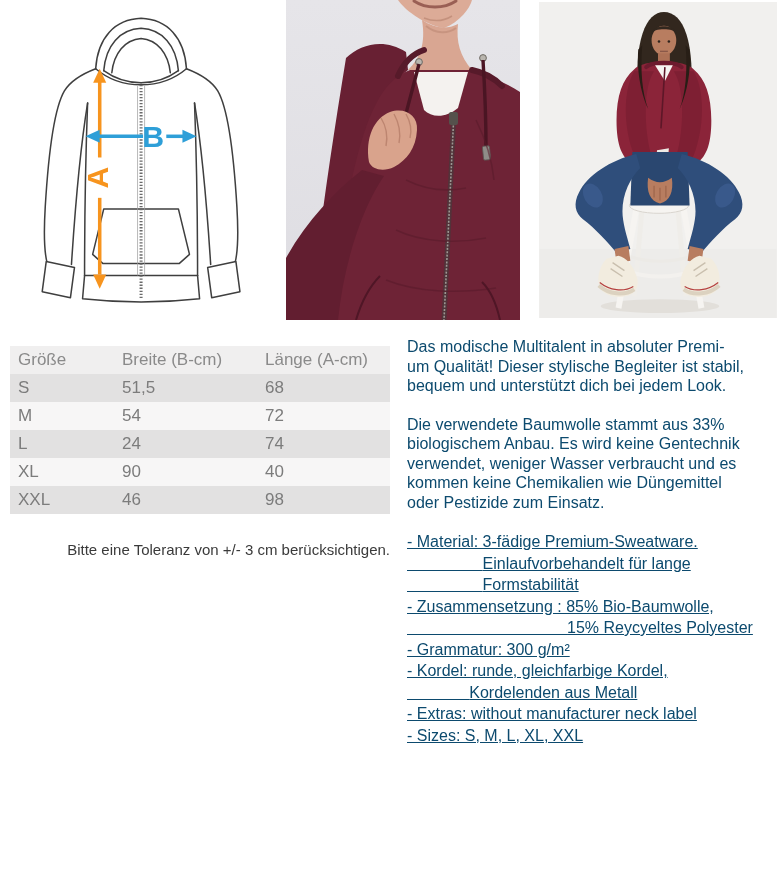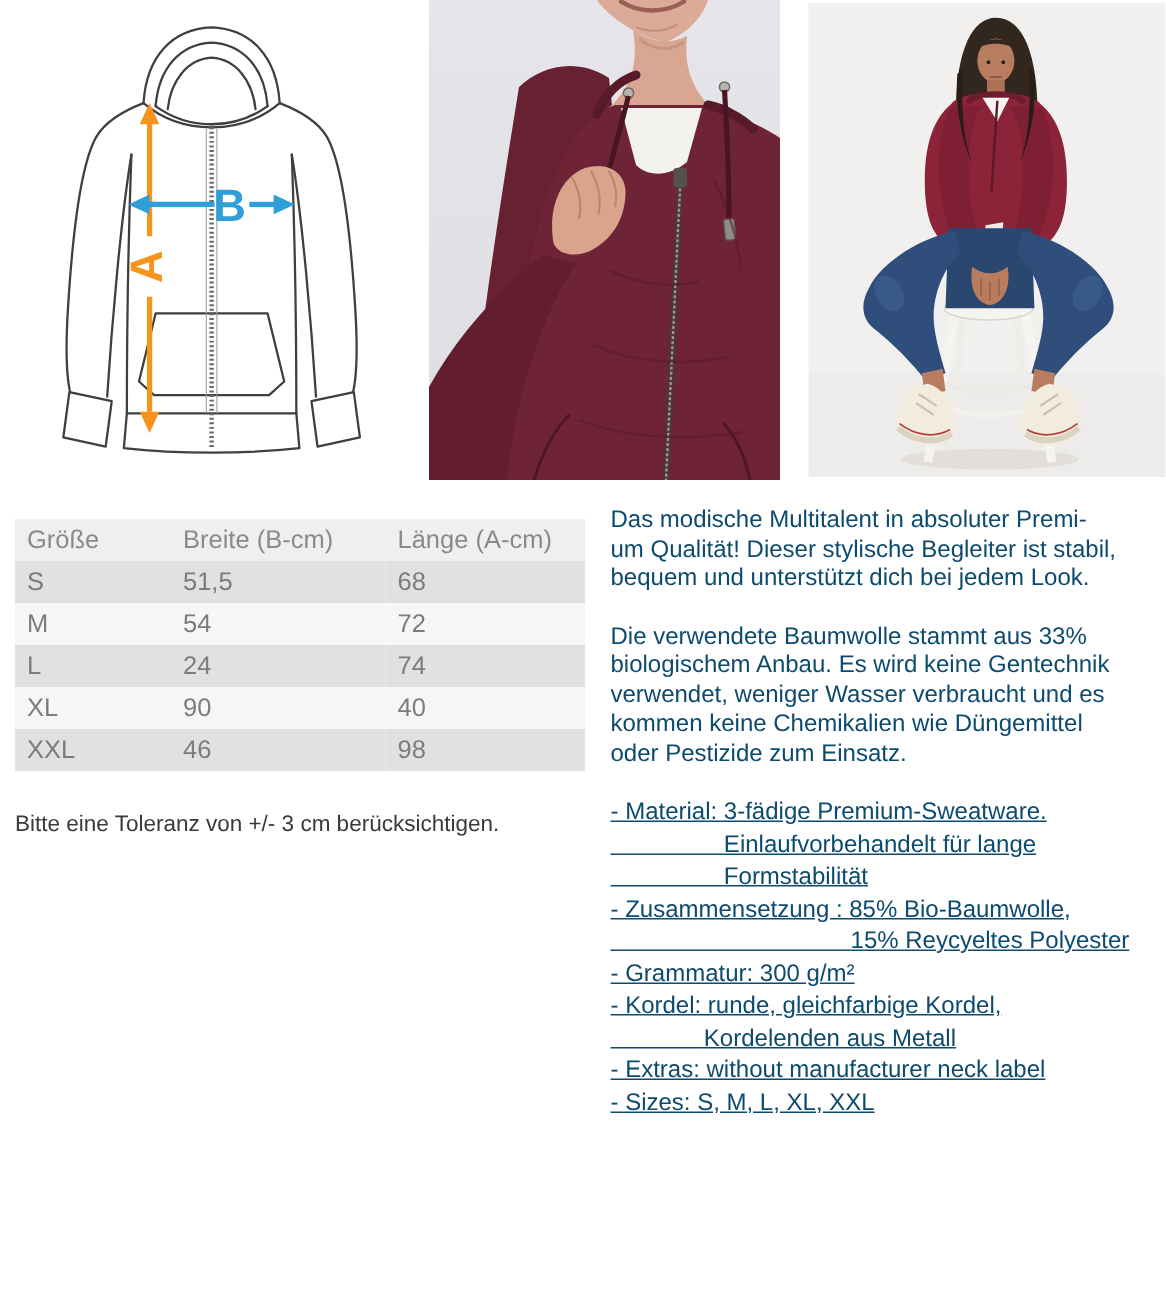--- a/index.html
+++ b/index.html
@@ -16,21 +16,21 @@
   
   #size-table-wrap{left:10px;top:346px;width:380px;}
   table.size{border-collapse:collapse;width:380px;table-layout:fixed;
              font-size:17px;color:#7c7c7c;}
   table.size th{font-weight:400;color:#8a8a8a;background:#f0efef;text-align:left;}
   table.size th,table.size td{height:28px;padding:0 0 0 8px;vertical-align:middle;}
   table.size col.c1{width:104px;} table.size col.c2{width:143px;} table.size col.c3{width:133px;}
   table.size tr.dark td{background:#e2e1e1;}
   table.size tr.light td{background:#f7f6f6;}
 
-  #tolerance-note{left:10px;top:541px;width:380px;text-align:left;
+  #tolerance-note{left:10px;top:541px;width:380px;text-align:right;
                   font-size:15px;color:#3a3a3a;}
 
   
   #description{left:407px;top:337px;width:368px;font-size:16px;line-height:19.5px;color:#0c4a6e;}
   #description p{margin:0 0 19px 0;white-space:pre-wrap;}
   #description p.bullets{line-height:21.5px;margin-top:6px;text-decoration:underline;}
 
   
   .ln{fill:none;stroke:#3f3f3f;stroke-width:1.5;stroke-linecap:round;stroke-linejoin:round;}
   .lnw{fill:#ffffff;stroke:#3f3f3f;stroke-width:1.5;stroke-linejoin:round;}

